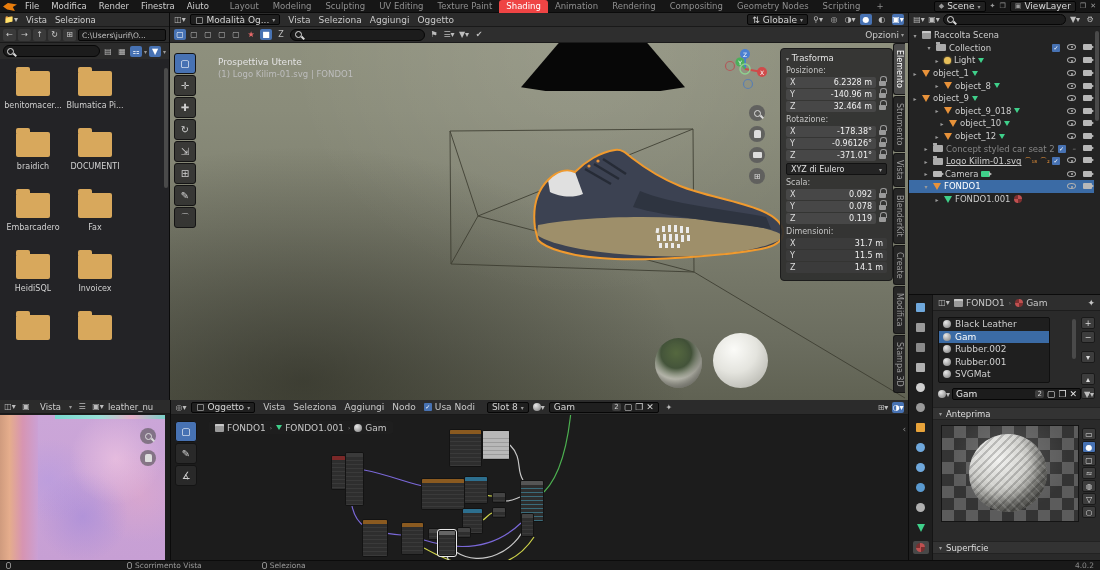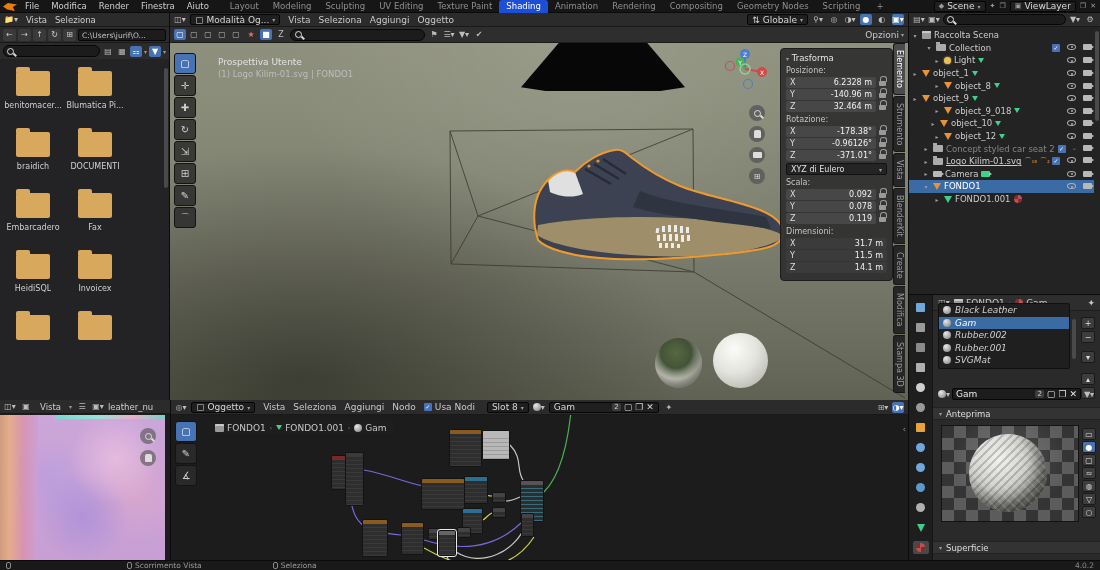--- a/index.html
+++ b/index.html
@@ -7,21 +7,21 @@
     font-family:"DejaVu Sans","Liberation Sans",sans-serif; font-size:9px; color:#c8c8c8; }
   #root { position:relative; width:1100px; height:570px; background:#101010; }
 
   
   #topbar { position:absolute; left:0; top:0; width:1100px; height:13px; background:#161616;
     display:flex; align-items:center; gap:2px; border-bottom:1px solid #0b0b0b; }
   .logo { width:14px; height:10px; margin-left:3px; background:#e87d0d;
     clip-path:polygon(0 55%,35% 20%,100% 35%,70% 60%,85% 100%,30% 85%); }
   .menu-item { padding:0 6px; color:#cfcfcf; font-size:8.5px; cursor:default; }
   .ws-tab { padding:0 7px; color:#8f8f8f; font-size:8.5px; height:13px; line-height:13px; }
-  .ws-tab.active { background:#1d4ed8; color:#fff; border-radius:3px 3px 0 0; }
+  .ws-tab.active { background:#ef4444; color:#fff; border-radius:3px 3px 0 0; }
   .tb-right { margin-left:auto; display:flex; align-items:center; gap:4px; padding-right:4px; }
   .pill { display:flex; align-items:center; gap:3px; background:#202020; border:1px solid #050505;
     border-radius:2px; height:11px; padding:0 4px; color:#d8d8d8; }
   .mini { font-size:7px; color:#9a9a9a; }
 
   
   .ehead { position:absolute; left:0; top:0; right:0; height:14px; background:#2b2b2b;
     border-bottom:1px solid #191919; display:flex; align-items:center; gap:4px; padding:0 4px;
     font-size:8.5px; color:#cfcfcf; }
   .hmenu { padding:0 4px; }
@@ -160,22 +160,22 @@
     padding-top:6px; gap:7px; }
   .ptab { width:16px; height:13px; display:flex; align-items:center; justify-content:center; border-radius:2px;}
   .ptab.active { background:#484848; }
   .psh { width:9px; height:9px; border-radius:50%; }
   .psq { width:9px; height:9px; border-radius:1px; }
   .pst { width:0; height:0; border-left:4.5px solid transparent; border-right:4.5px solid transparent;
     border-top:8px solid #3fd08a; }
   #pbody { position:absolute; left:24px; top:0; right:0; bottom:0; }
   #pcrumb { height:16px; display:flex; align-items:center; gap:4px; padding:0 5px;
     border-bottom:1px solid #1d1d1d; background:#2e2e2e; }
-  #slotlist { position:absolute; left:5px; top:8px; width:132px; height:66px; background:#1f1f1f;
-    border:1px solid #101010; border-radius:2px; overflow:hidden;font-style:italic; }
+  #slotlist { position:absolute; left:5px; top:22px; width:112px; height:66px; background:#1f1f1f;
+    border:1px solid #101010; border-radius:2px; overflow:hidden; }
   .slot { height:12.5px; display:flex; align-items:center; gap:4px; padding:0 4px; color:#cfcfcf; }
   .slot.sel { background:#3b6ba5; color:#fff; }
   #slotbtns { position:absolute; right:5px; top:22px; width:14px; display:flex; flex-direction:column; gap:2px;}
   .sbtn { width:14px; height:12px; background:#3d3d3d; border:1px solid #1a1a1a; border-radius:2px;
     color:#ddd; display:flex; align-items:center; justify-content:center; font-size:8px; }
   #matrow { position:absolute; left:5px; top:92px; right:5px; height:14px; display:flex;
     align-items:center; gap:2px; }
   #matname { flex:1; height:12px; background:#1c1c1c; border:1px solid #060606; border-radius:2px;
     display:flex; align-items:center; gap:3px; padding:0 3px; color:#e8e8e8; }
   .badge { background:#3d3d3d; border-radius:2px; padding:0 2px; font-size:7px; color:#cfcfcf; }
@@ -685,21 +685,21 @@
         <div class="orow" style="padding-left: 24px;">
           <div class="oexp">▸</div>
           <div class="ic tri"></div>
           <div style="white-space: nowrap;">object_9_018</div>
           <div class="ic tri g sm"></div>
           <div class="orr">
             <div class="ic ic-eye"></div>
             <div class="ic ic-cam"></div>
           </div>
         </div>
-        <div class="orow" style="padding-left: 20px;">
+        <div class="orow" style="padding-left: 29px;">
           <div class="oexp">▸</div>
           <div class="ic tri"></div>
           <div style="white-space: nowrap;">object_10</div>
           <div class="ic tri g sm"></div>
           <div class="orr">
             <div class="ic ic-eye"></div>
             <div class="ic ic-cam"></div>
           </div>
         </div>
         <div class="orow" style="padding-left: 24px;">
@@ -1038,21 +1038,21 @@
         <div class="nb"></div>
       </div>
       <div class="node" style="left: 350px; top: 113px; width: 13px; height: 24px;">
         <div class="nh" style="background: rgb(68, 68, 68);"></div>
         <div class="nb"></div>
       </div>
     </div>
 
   <div id="statusbar">
     <span class="mouse"></span>
-    <span id="sb-hints" style="display:flex;gap:11px;align-items:flex-end;margin-left:110px">
+    <span id="sb-hints" style="display:flex;gap:0;align-items:flex-end;margin-left:110px">
         <div style="display: flex; gap: 3px; align-items: center;">
           <div class="mouse"></div>
           <div>Scorrimento Vista</div>
         </div>
         <div style="display: flex; gap: 3px; align-items: center; margin-left: 60px;">
           <div class="mouse"></div>
           <div>Seleziona</div>
         </div>
       </span>
     <span id="sb-ver">4.0.2</span>

